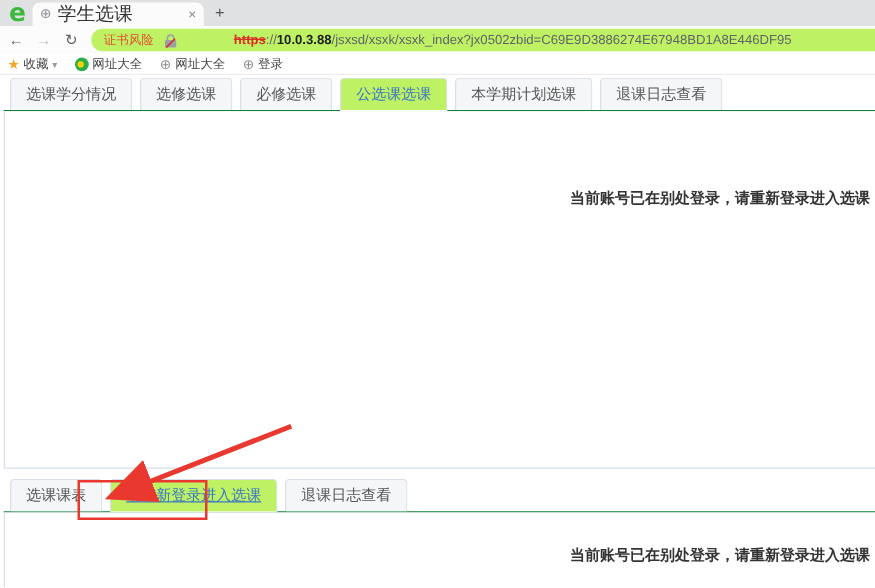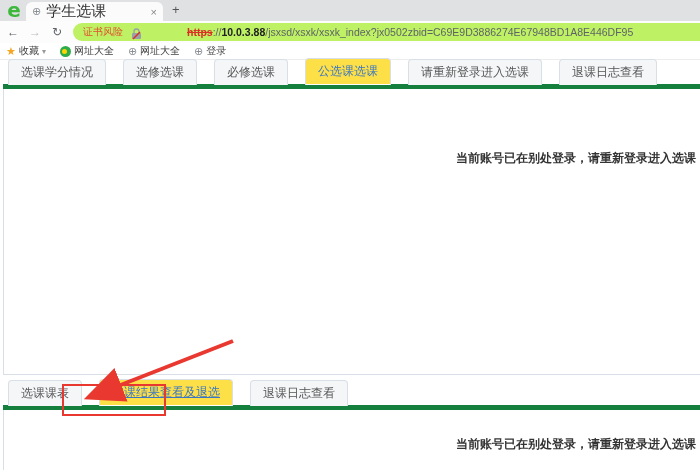--- a/index.html
+++ b/index.html
@@ -38,28 +38,28 @@
   .star-ic { color:#f5a623; font-size:11px; }
   .caret { color:#999; font-size:8px; }
   .globe-ic { color:#8a8f94; font-size:11px; }
   .nav-ic { width:11px; height:11px; border-radius:50%; background:#2eac4a; position:relative; display:inline-block; }
   .nav-ic::after { content:""; position:absolute; left:2px; top:3px; width:5px; height:5px;
                    border-radius:50%; background:#ffd400; }
 
   
   .page { position:absolute; left:0; top:60px; width:700px; height:410px; background:#fff; }
 
-  .tabrow { position:absolute; left:3px; display:flex; align-items:flex-end; gap:17px;
-            border-bottom:5px solid #15803d; padding-left:5px; }
+  .tabrow { position:absolute; left:3px; display:flex; align-items:flex-start; gap:6px;
+            border-bottom:1px solid #15803d; padding-left:5px; }
   .tabrow.top { top:2px; width:697px; height:27px; }
   .tabrow.bottom { top:323px; width:697px; height:27px; }
   .ptab { border:1px solid #d9dfe6; border-bottom:none; border-radius:4px 4px 0 0;
           background:#f4f6f8; color:#555; font-size:12px; padding:5px 12px 6px 12px;
           margin-bottom:-1px; line-height:1.2; white-space:nowrap; }
-  .ptab.active { background:#fde047; color:var(--accent); border-bottom:1px solid #fff; }
+  .ptab.active { background:#bef264; color:var(--accent); border-bottom:1px solid #fff; }
   .ptab.active.u { text-decoration:underline; }
 
   .frame-top { position:absolute; left:3px; top:29px; width:697px; height:286px;
                border-left:1px solid #d9dfe6; border-bottom:1px solid #d9dfe6; background:#fff; }
   .frame-bottom { position:absolute; left:3px; top:350px; width:697px; height:60px;
                   border-left:1px solid #d9dfe6; background:#fff; }
 
   .msg { position:absolute; font-size:12px; color:#333; font-weight:600; white-space:nowrap; }
   .msg.top-msg { left:452px; top:61px; }
   .msg.bottom-msg { left:452px; top:26px; }
@@ -120,31 +120,31 @@
   </span>
 </div>
 
 <div class="page">
 
   <div class="tabrow top">
     <div class="ptab">选课学分情况</div>
     <div class="ptab">选修选课</div>
     <div class="ptab">必修选课</div>
     <div class="ptab active">公选课选课</div>
-    <div class="ptab">请重新登录进入选课</div>
+    <div class="ptab">本学期计划选课</div>
     <div class="ptab">退课日志查看</div>
   </div>
 
   <div class="frame-top">
     <div class="msg top-msg">当前账号已在别处登录，请重新登录进入选课！</div>
   </div>
 
   <div class="tabrow bottom">
     <div class="ptab">选课课表</div>
-    <div class="ptab active u">选课结果查看及退选</div>
+    <div class="ptab active u">请重新登录进入选课</div>
     <div class="ptab">退课日志查看</div>
   </div>
 
   <div class="frame-bottom">
     <div class="msg bottom-msg">当前账号已在别处登录，请重新登录进入选课！</div>
   </div>
 
 </div>
 
 <div class="anno-rect"></div>

